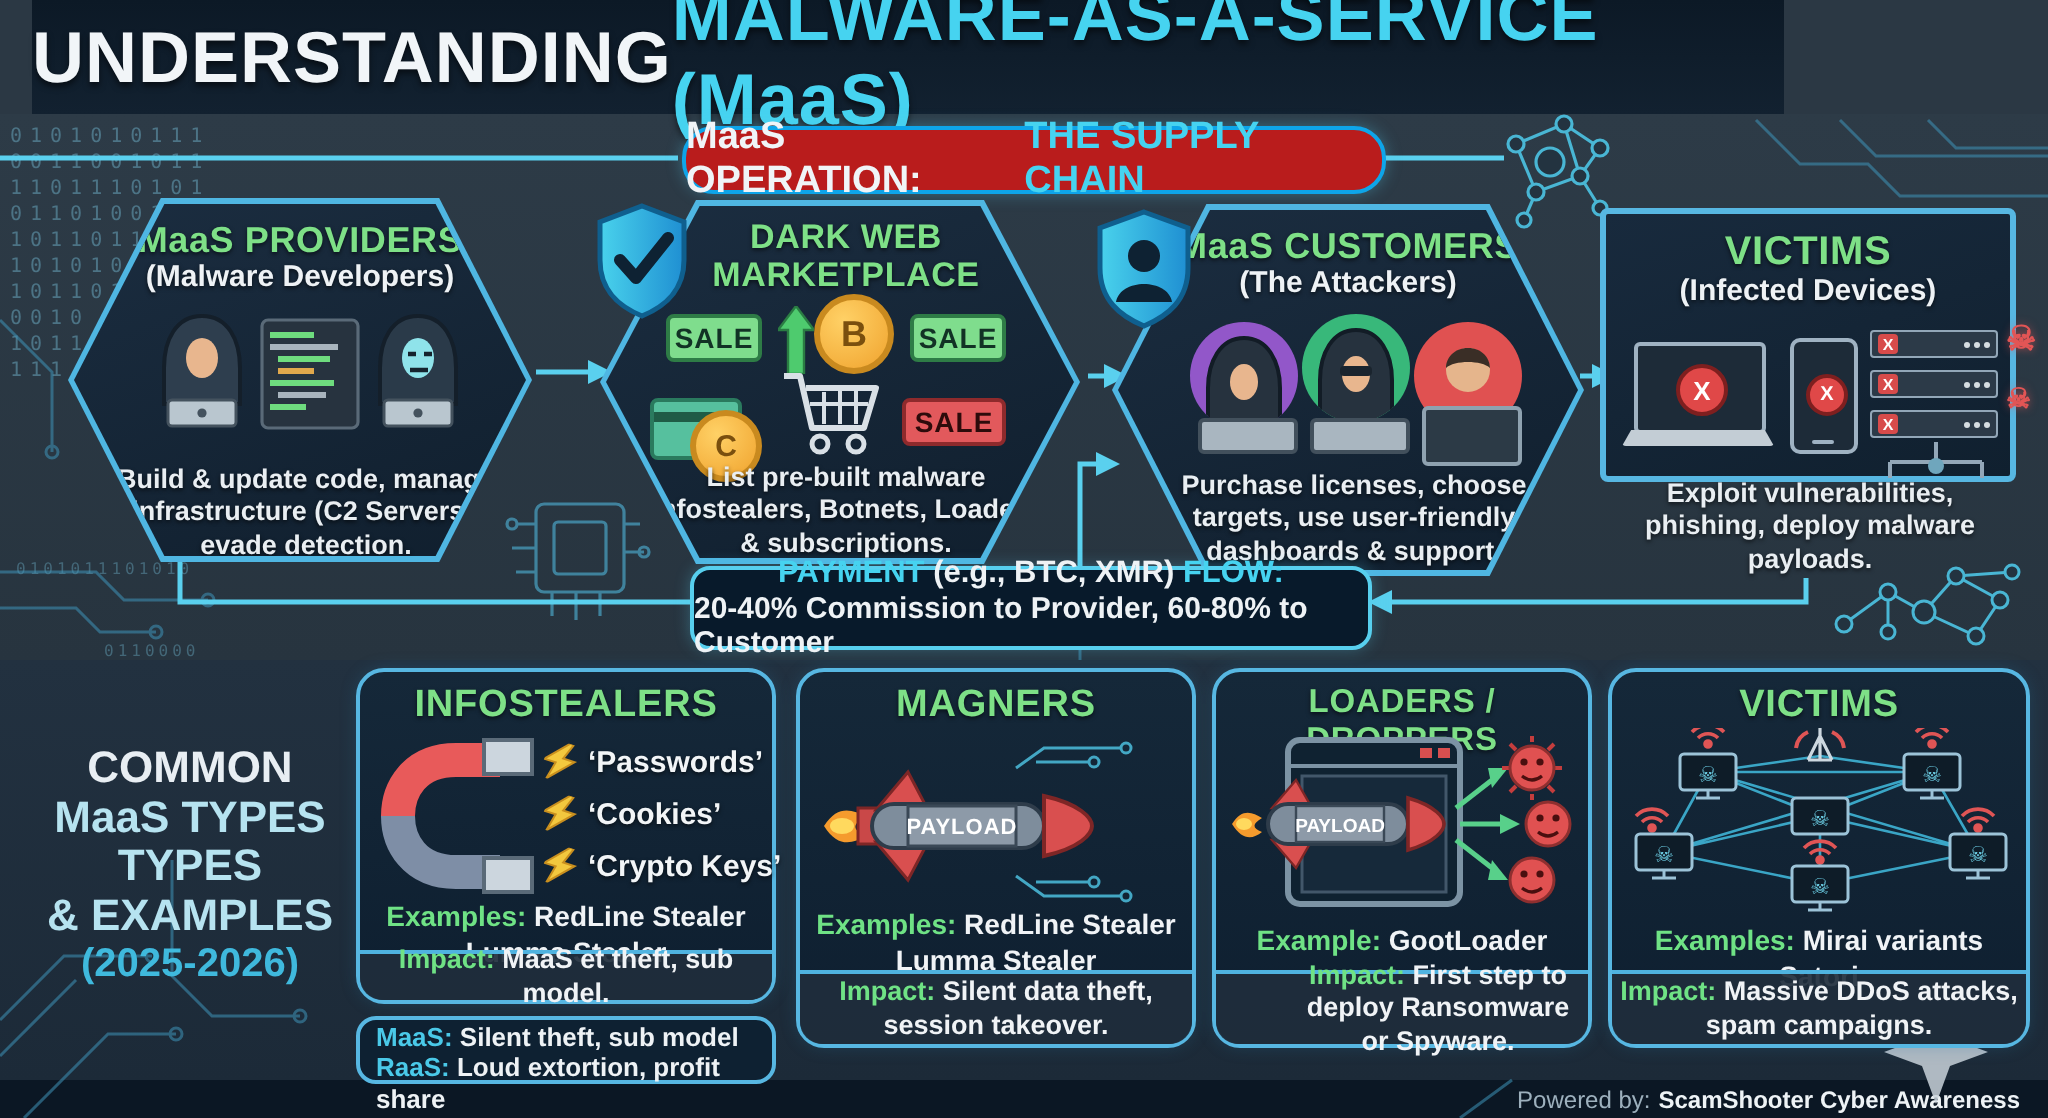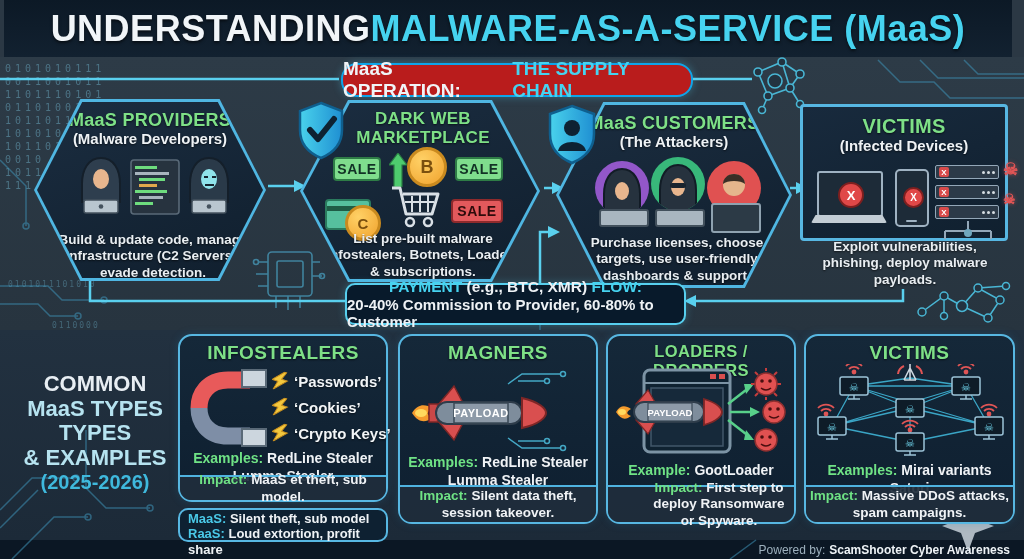--- a/index.html
+++ b/index.html
@@ -1,20 +1,20 @@
 <!DOCTYPE html>
 <html><head>
 <meta charset="utf-8">
 <style>
   html,body{margin:0;padding:0;background:#0b141e;}
   #canvas{position:relative;width:1024px;height:559px;overflow:hidden;
     font-family:"Liberation Sans",sans-serif;background:#2b3844;}
   .abs{position:absolute;}
   
-  #titlebar{left:4px;top:0;width:1008px;height:57px;background:linear-gradient(#0c1926,#122130);
+  #titlebar{left:16px;top:0;width:876px;height:57px;background:linear-gradient(#0c1926,#122130);
     display:flex;align-items:center;justify-content:center;font-size:36px;font-weight:800;
     letter-spacing:.5px;color:#f1f5f8;text-shadow:0 2px 3px rgba(0,0,0,.55);}
   #titlebar .hl{color:#46d3f0;}
   #supplypanel{left:0;top:57px;width:1024px;height:273px;background:linear-gradient(#2d3b47,#27343f);}
   #typespanel{left:0;top:330px;width:1024px;height:210px;background:linear-gradient(#223140,#1c2a38);}
   #footer{left:0;top:540px;width:1024px;height:19px;background:#0b1724;display:flex;align-items:center;
     justify-content:flex-end;padding-right:14px;box-sizing:border-box;font-size:12px;color:#9db0bd;}
   #footer b{color:#eef3f6;margin-left:4px;font-weight:700;}
   
   .pill{border:2px solid #0ea5e9;border-radius:16px;background:#b91c1c;color:#f0f4f7;

